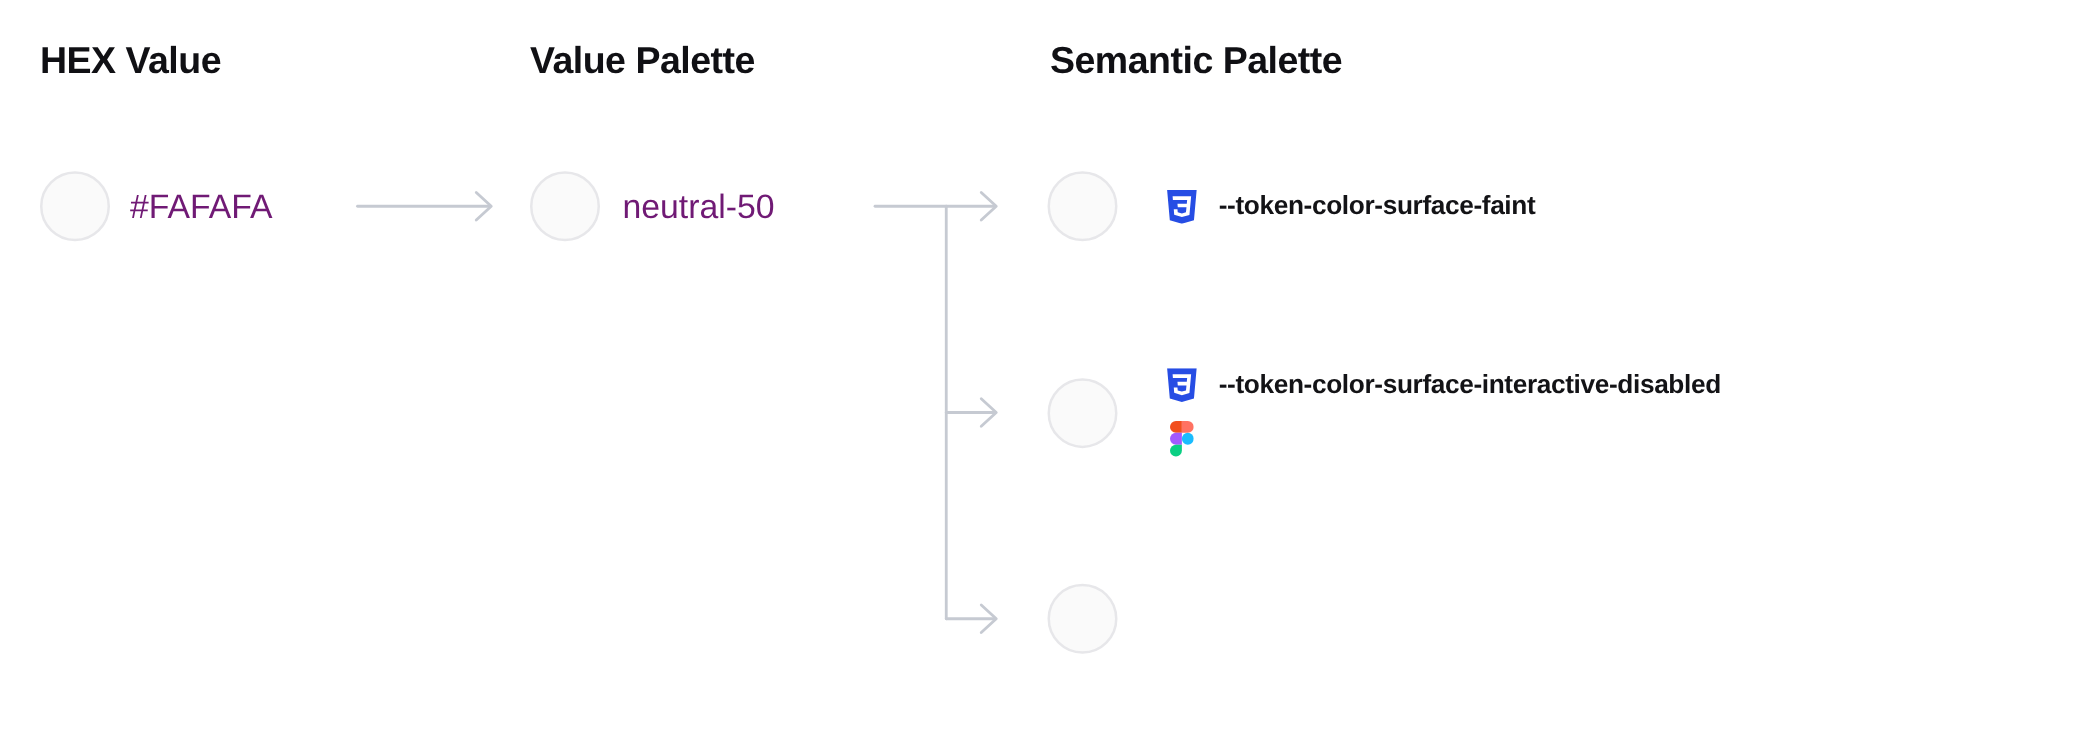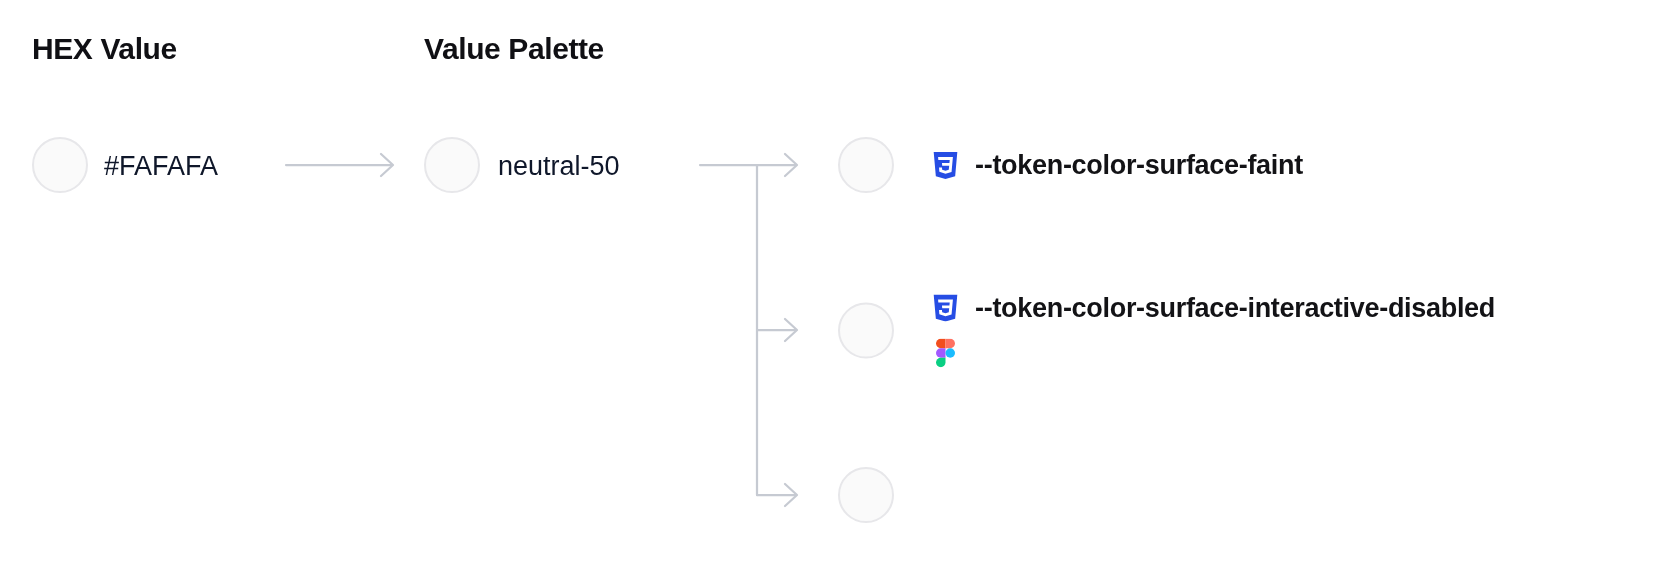--- a/index.html
+++ b/index.html
@@ -35,21 +35,21 @@
     border: 2px solid #e7e7ea;
     background: #fafafa;
     flex: 0 0 auto;
   }
   .abs { position: absolute; }
   .value-label {
     position: absolute;
     transform: translateY(-50%);
     font-size: 27px;
     font-weight: 400;
-    color: #0f172a;
+    color: #701a75;
     white-space: nowrap;
   }
   .sem-entry {
     position: absolute;
     left: 838px;
     transform: translateY(-50%);
     display: flex;
     align-items: center;
     gap: 36px;
   }
@@ -64,21 +64,21 @@
     gap: 15px;
   }
   .icon-slot {
     width: 30px;
     display: inline-flex;
     justify-content: center;
     align-items: center;
     flex: 0 0 auto;
   }
   .tok-text {
-    font-size: 27px;
+    font-size: 21px;
     font-weight: 700;
     color: #131316;
     letter-spacing: -0.3px;
     white-space: nowrap;
   }
 </style>
 </head>
 <body>
 
 <div class="canvas">
@@ -96,20 +96,21 @@
       <path d="M757 330 H796"></path>
       <path d="M785 319 L797 330 L785 341"></path>
 
       <path d="M757 495 H796"></path>
       <path d="M785 484 L797 495 L785 506"></path>
     </g>
   </svg>
 
   <h2 class="col-h" style="left:32px">HEX Value</h2>
   <h2 class="col-h" style="left:424px">Value Palette</h2>
+  <h2 class="col-h" style="left:840px">Semantic Palette</h2>
 
   <div class="swatch abs" style="left: 32px; top: 137px; background: rgb(250, 250, 250);"></div>
   <div class="value-label" style="left:104px; top:166px">#FAFAFA</div>
 
   <div class="swatch abs" style="left: 424px; top: 137px; background: rgb(250, 250, 250);"></div>
   <div class="value-label" style="left:498px; top:166px">neutral-50</div>
 
   <div class="sem-entry" style="top:165px">
     <div class="swatch" style="background: rgb(250, 250, 250);"></div>
     <div class="tok-lines">

